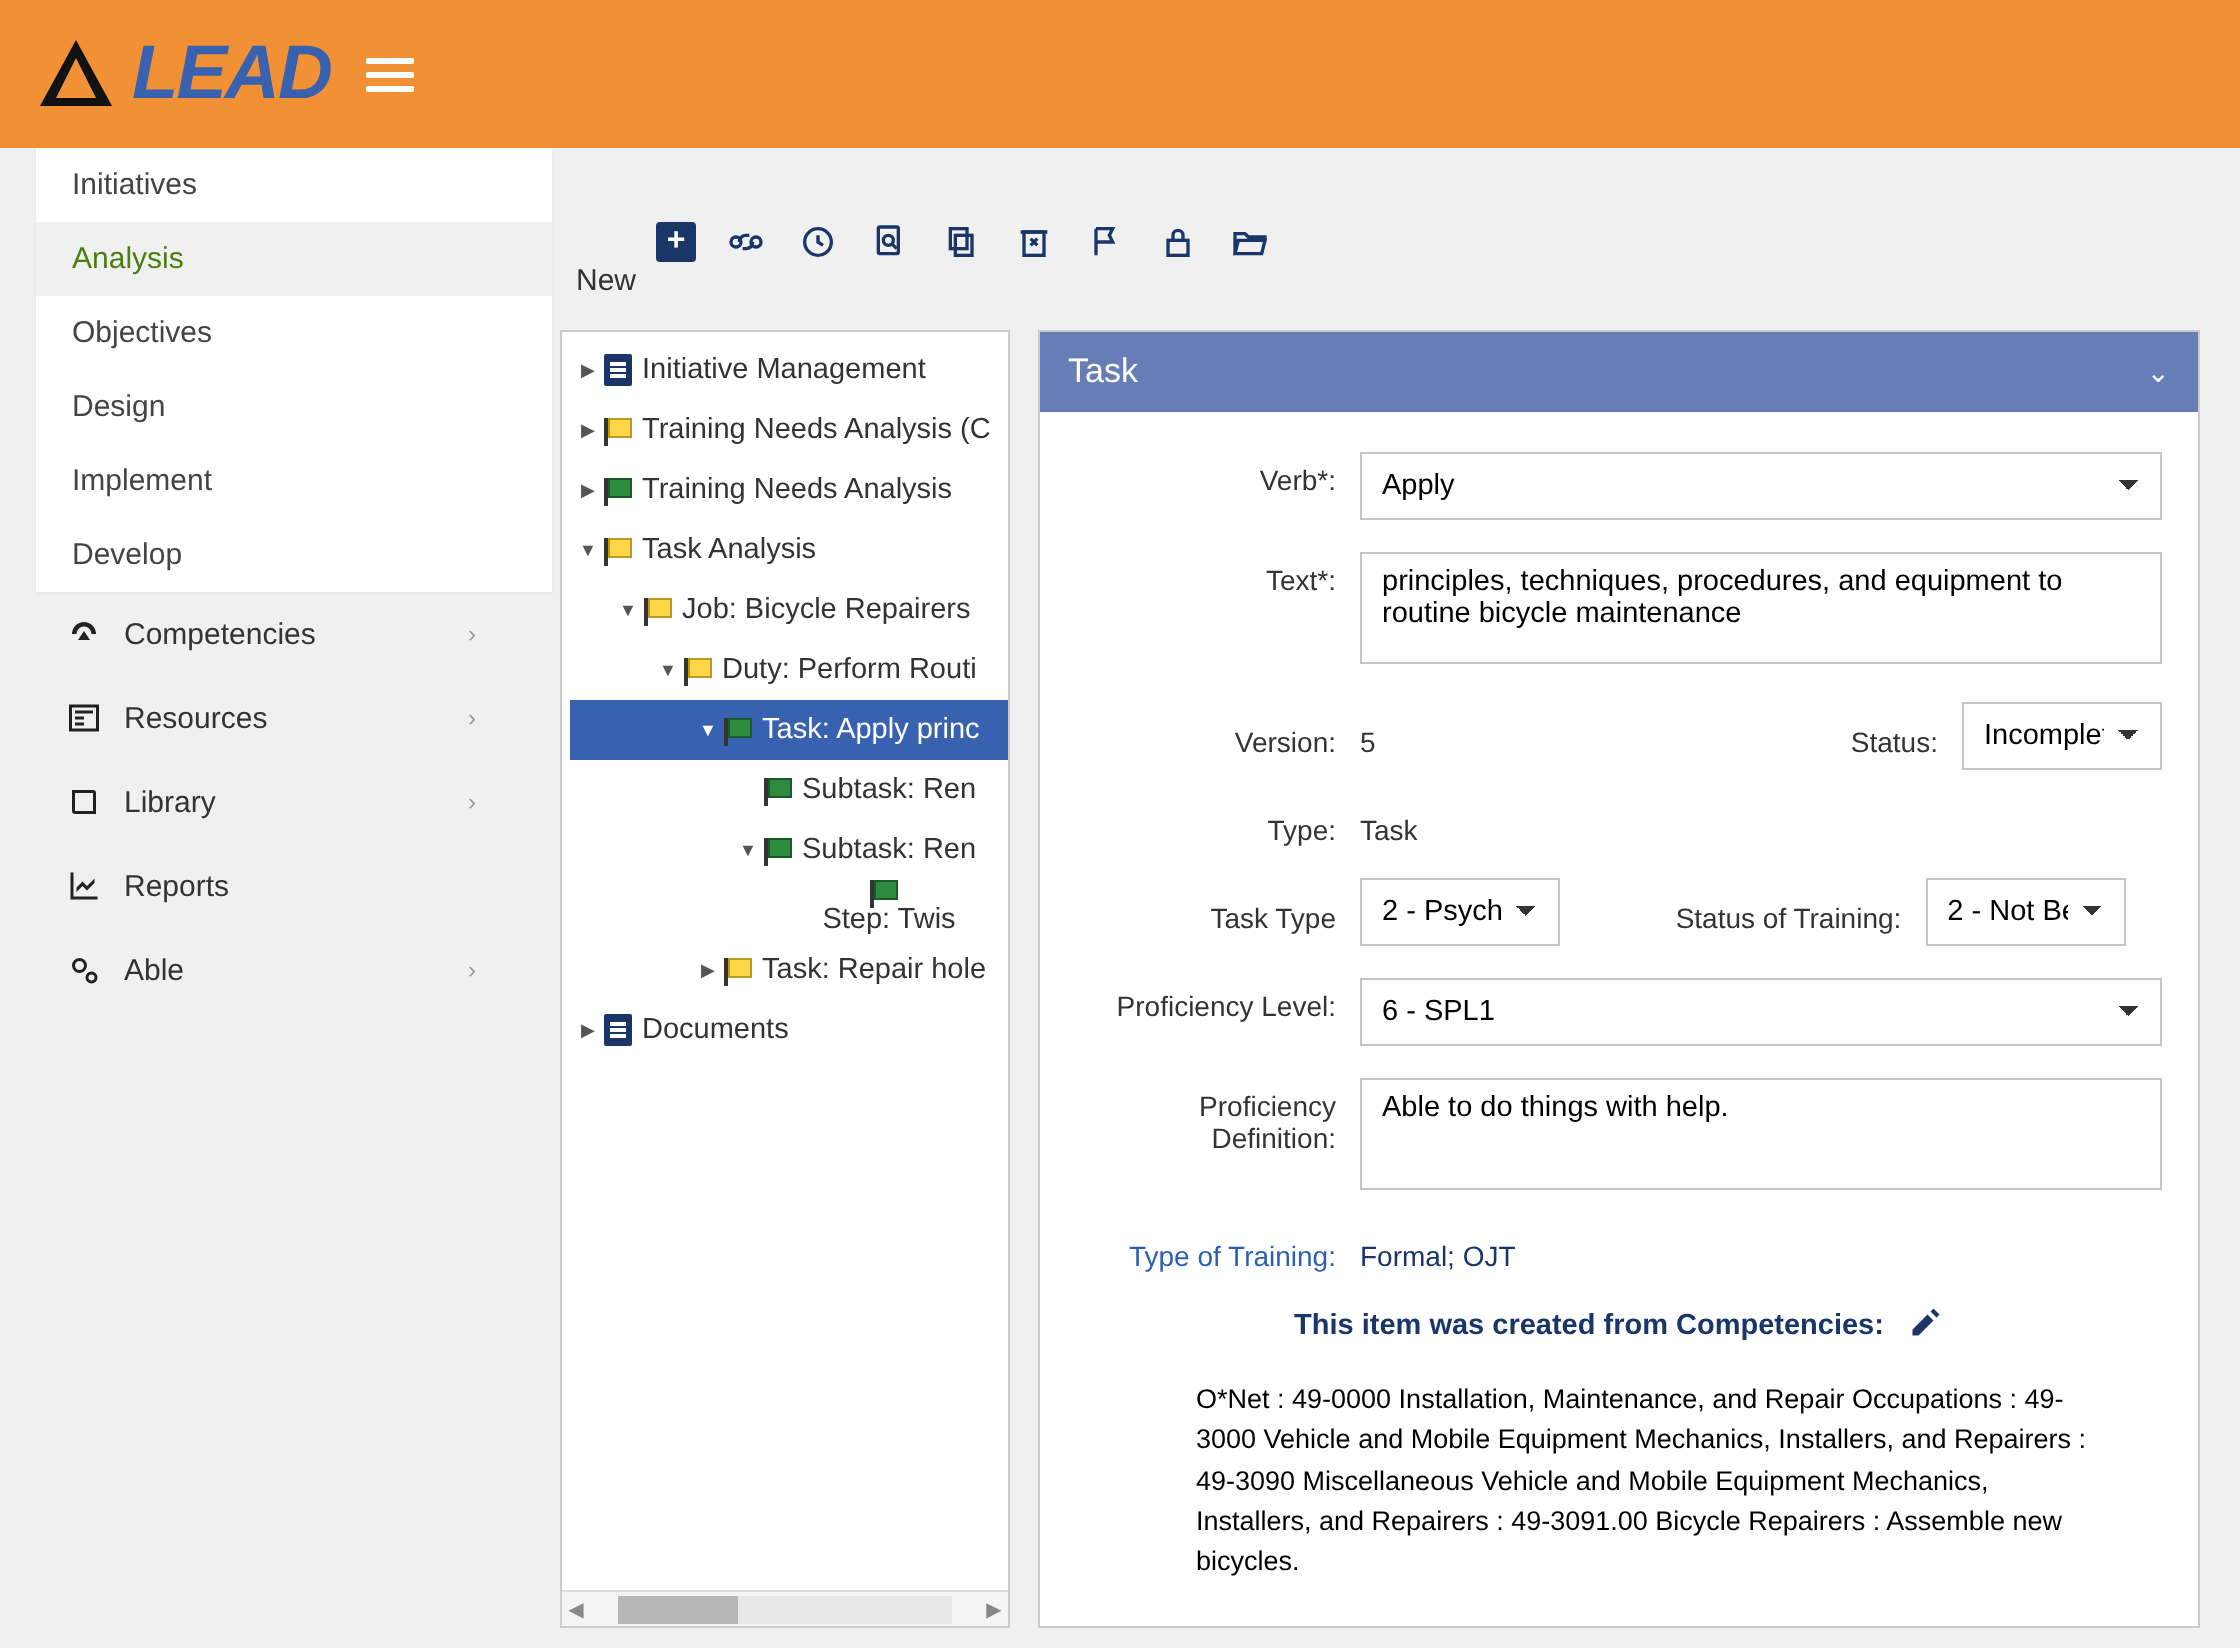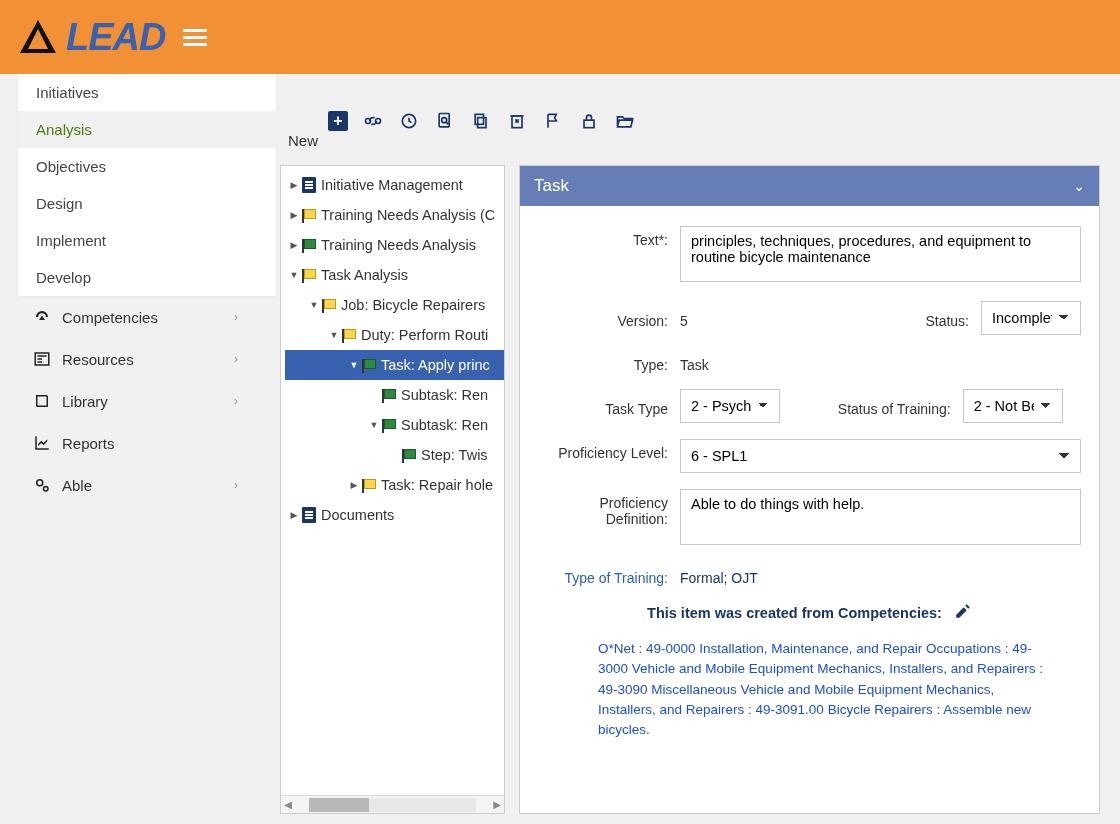--- a/index.html
+++ b/index.html
@@ -76,21 +76,21 @@
   .static-val { padding-top: 6px; }
 
   .two-col { display: flex; gap: 20px; }
   .two-col > div { flex: 1; display: flex; align-items: center; gap: 12px; }
   .two-col .form-label { width: 130px; }
   .two-col .form-label.right { width: auto; flex: 0 0 auto; }
   .two-col .form-control.narrow { width: 100px; flex: 0 0 100px; }
 
   .comp-line { text-align: center; font-weight: 700; color: #1a3668; font-size: 14.5px; display: flex; justify-content: center; align-items: center; gap: 12px; }
   .pencil { color: #1a3668; cursor: pointer; }
-  .comp-text { color: #1d4ed8; font-size: 13.5px; line-height: 1.5; padding: 0 30px 6px 60px; }
+  .comp-text { color: #000000; font-size: 13.5px; line-height: 1.5; padding: 0 30px 6px 60px; }
 </style>
 </head>
 <body>
 
 <div class="topbar">
   <div class="logo-group">
     <svg class="logo-a" viewBox="0 0 40 40">
         <polygon points="20,3 38,36 2,36" fill="#111"></polygon>
         <polygon points="20,12 30,32 10,32" fill="#f29035"></polygon>
       </svg>
@@ -276,21 +276,21 @@
               </span>
               <span>Subtask: Ren</span>
             </div>
             <div class="tree-row" style="padding-left: 84px;">
               <span class="tgl">▼</span>
               <span class="ico">
                 <span class="flag green"></span>
               </span>
               <span>Subtask: Ren</span>
             </div>
-            <div class="tree-row" style="padding-left: 104px;">
+            <div class="tree-row" style="padding-left: 104px; flex-direction: column;">
               <span class="tgl"></span>
               <span class="ico">
                 <span class="flag green"></span>
               </span>
               <span>Step: Twis</span>
             </div>
             <div class="tree-row" style="padding-left: 64px;">
               <span class="tgl">▶</span>
               <span class="ico">
                 <span class="flag yellow"></span>
@@ -314,20 +314,24 @@
         </div>
       </div>
 
       <div class="detail-pane">
         <div class="detail-header">
           <span>Task</span>
           <span class="chev-d">⌄</span>
         </div>
         <div class="detail-body">
           <div class="form-row">
+            <div class="form-label">Verb*:</div>
+            <div class="form-control"><select class="sel"><option>Apply</option></select></div>
+          </div>
+          <div class="form-row">
             <div class="form-label">Text*:</div>
             <div class="form-control"><textarea class="ta" style="">principles, techniques, procedures, and equipment to routine bicycle maintenance</textarea></div>
           </div>
           <div class="two-col">
             <div>
               <div class="form-label">Version:</div>
               <div class="static-val">5</div>
             </div>
             <div style="justify-content:flex-end">
               <div class="form-label right">Status:</div>

